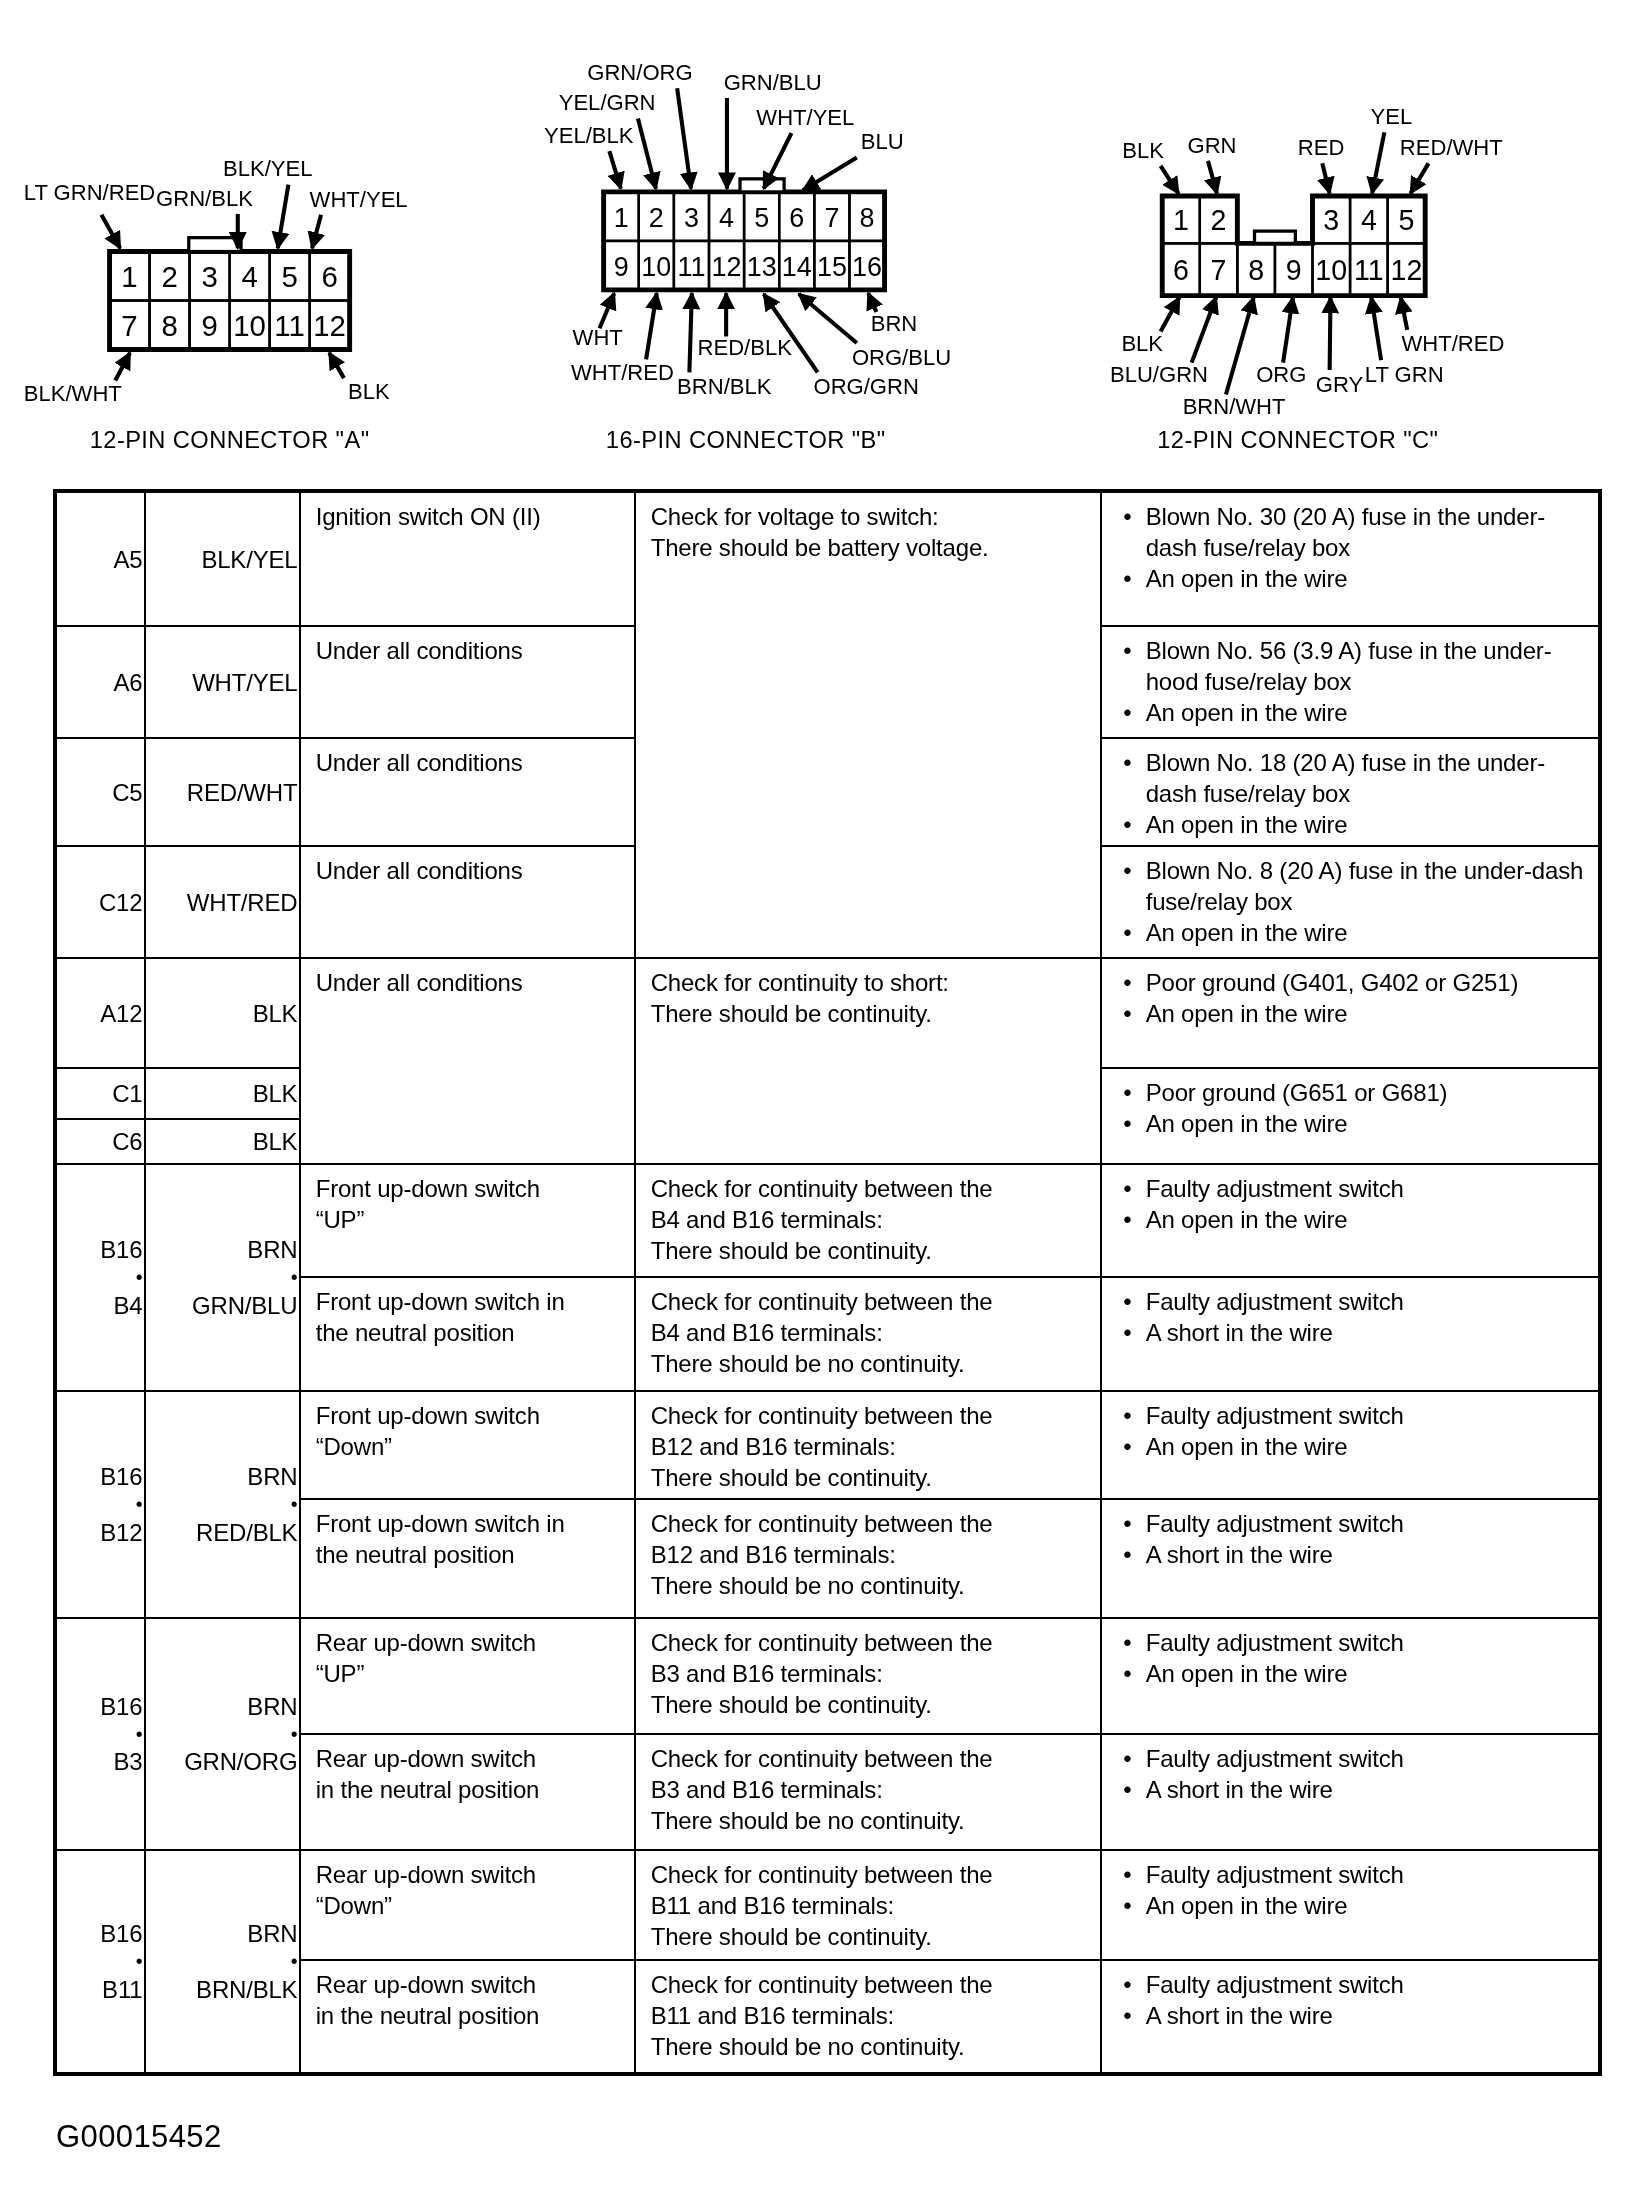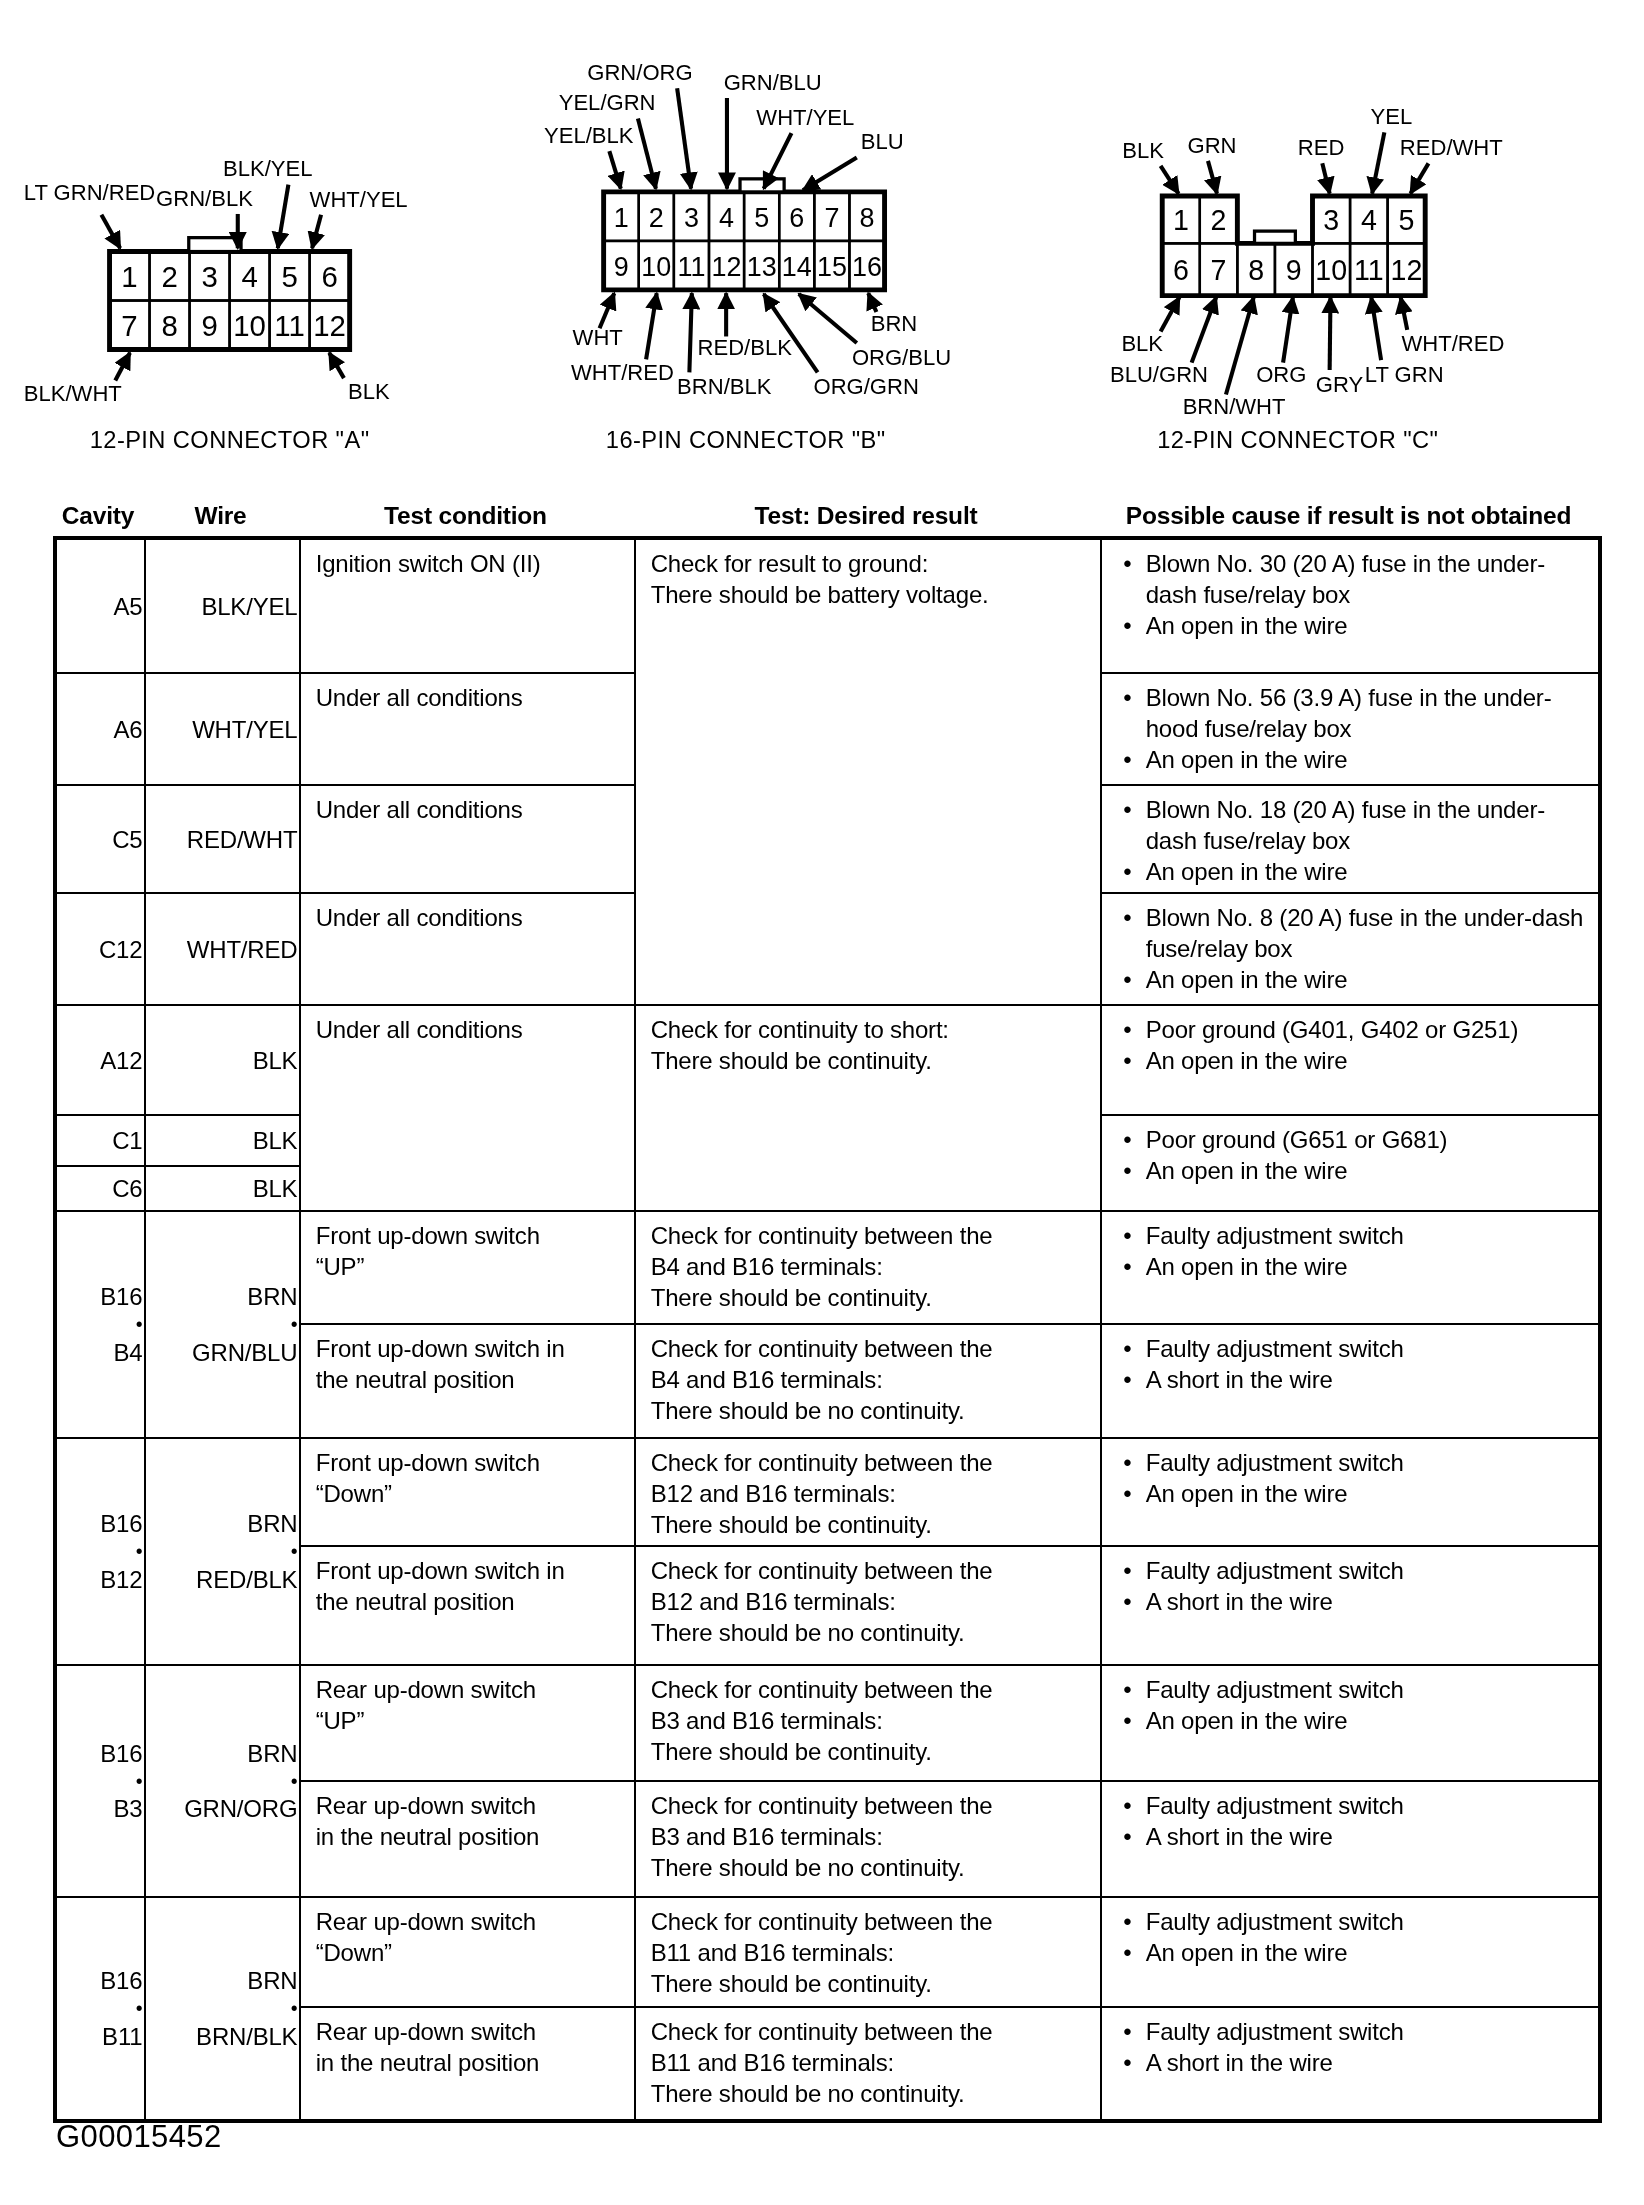--- a/index.html
+++ b/index.html
@@ -193,46 +193,39 @@
         <text x="1610" y="480" class="wlab">GRY</text>
         <line x1="1627" y1="453" x2="1628" y2="364" class="arrow" marker-end="url(#arrowhead)"></line>
         <text x="1670" y="468" class="wlab">LT GRN</text>
         <line x1="1690" y1="441" x2="1678" y2="364" class="arrow" marker-end="url(#arrowhead)"></line>
         <text x="1715" y="430" class="wlab">WHT/RED</text>
         <line x1="1722" y1="404" x2="1714" y2="364" class="arrow" marker-end="url(#arrowhead)"></line>
       </g>
   </svg>
 
   <div class="tablesec">
-    <div class="thead">
-      <div class="th" style="width:90px">Cavity</div>
-      <div class="th" style="width:155px">Wire</div>
-      <div class="th" style="width:335px">Test condition</div>
-      <div class="th" style="width:466px">Test: Desired result</div>
-      <div class="th" style="width:499px">Possible cause if result is not obtained</div>
-    </div>
 
     <table class="tt">
       <colgroup>
           <col style="width:90px">
           <col style="width:155px">
           <col style="width:335px">
           <col style="width:466px">
           <col style="width:499px">
         </colgroup>
       <tbody>
 
       <tr style="height:135px">
         <td class="cav">A5</td>
         <td class="wir">BLK/YEL</td>
         <td class="cond">
           <div>Ignition switch ON (II)</div>
         </td>
         <td class="res" rowspan="4">
-          <div>Check for result to ground:</div>
+          <div>Check for voltage to switch:</div>
           <div>There should be battery voltage.</div>
         </td>
         <td class="cause">
           <div class="ci">Blown No. 30 (20 A) fuse in the under-dash fuse/relay box</div>
           <div class="ci">An open in the wire</div>
         </td>
       </tr>
 
       <tr style="height:112px">
         <td class="cav">A6</td>

